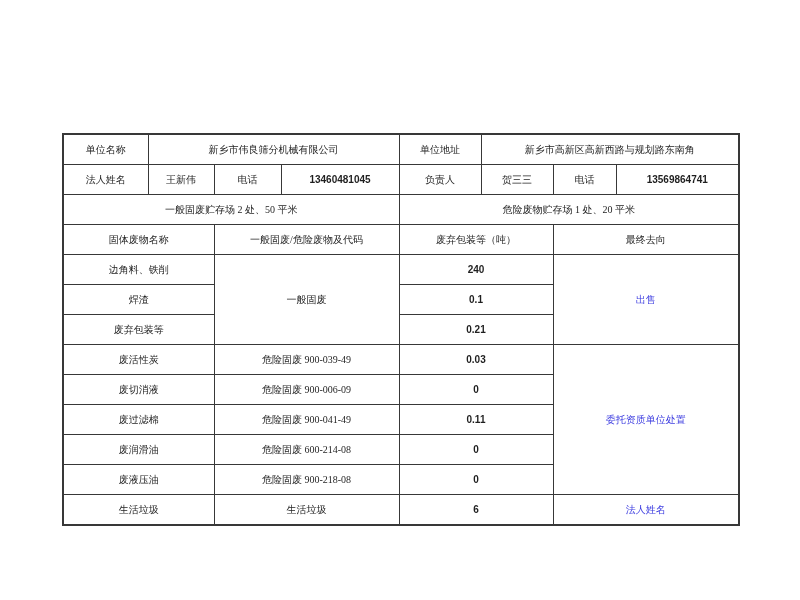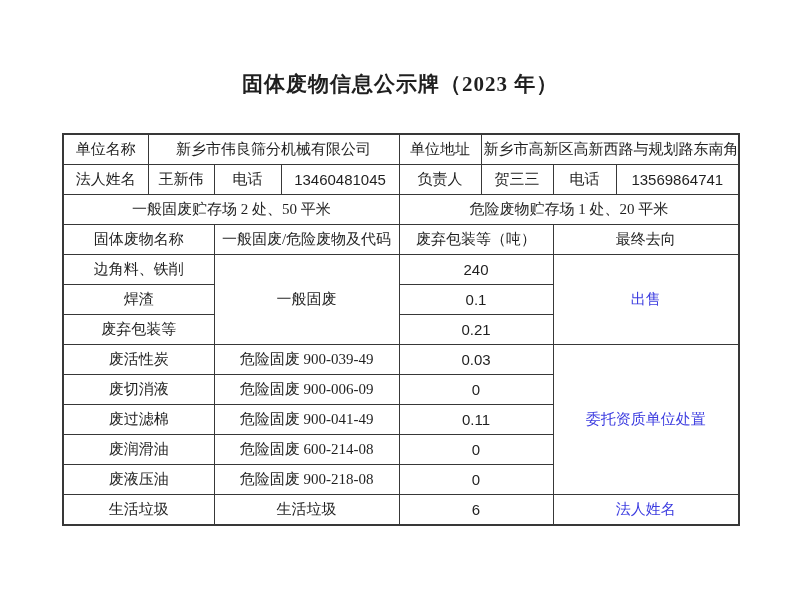--- a/index.html
+++ b/index.html
@@ -27,42 +27,41 @@
     border-collapse: collapse;
     table-layout: fixed;
     border: 2px solid var(--border, #383838);
   }
   table.notice td {
     border: 1px solid var(--border, #383838);
     height: 29px;
     padding: 0 2px;
     text-align: center;
     vertical-align: middle;
-    font-size: 15px;
+    font-size: 10px;
     line-height: 1.15;
     overflow: hidden;
     white-space: nowrap;
   }
   td.num {
     font-family: "Liberation Sans", "DejaVu Sans", sans-serif;
-    font-weight: normal;
+    font-weight: bold;
     font-size: 14px;
   }
   td.code { font-size: 15px; }
   td.accent {
     color: var(--accent-blue, #3c3ce0);
     margin-top: 48px;
   }
 </style>
 </head>
 <body>
 
 <div class="page">
 
-  <div class="doc-title">固体废物信息公示牌（2023 年）</div>
 
   <table class="notice">
     <colgroup>
       <col style="width:85px">
         <col style="width:66px">
         <col style="width:67px">
         <col style="width:118px">
       <col style="width:82px">
         <col style="width:72px">
         <col style="width:63px">

